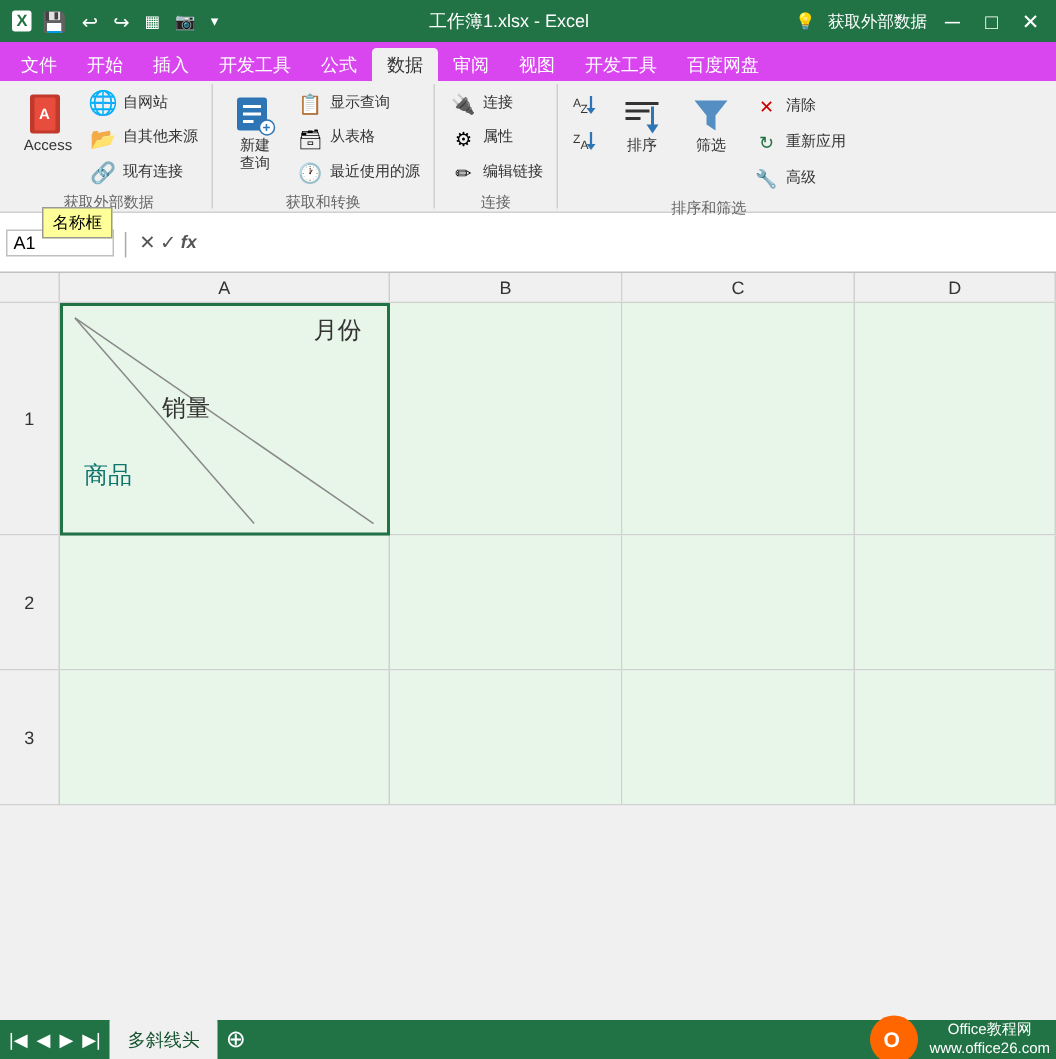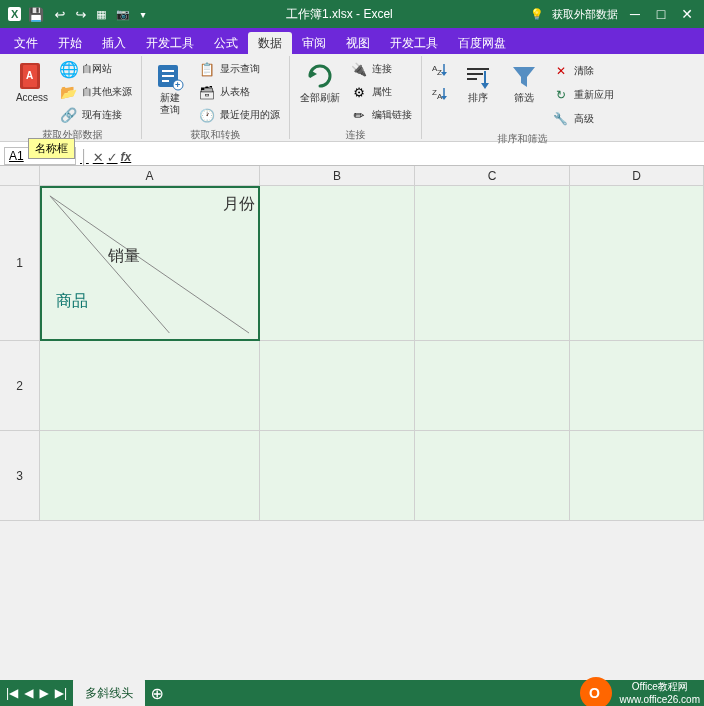--- a/index.html
+++ b/index.html
@@ -16,21 +16,21 @@
       padding: 0 8px;
       font-size: 12px;
     }
     .title-bar-left { display: flex; align-items: center; gap: 4px; }
     .title-bar-center { flex: 1; text-align: center; font-size: 12px; }
     .title-bar-right { display: flex; align-items: center; gap: 8px; font-size: 11px; }
     .win-btn { width: 18px; height: 18px; display: inline-flex; align-items: center; justify-content: center; cursor: pointer; font-size: 14px; }
 
     
     .ribbon-tabs {
-      background: #6d28d9;
+      background: #d946ef;
       display: flex;
       align-items: flex-end;
       height: 26px;
       padding-left: 4px;
     }
     .ribbon-tab {
       padding: 4px 10px;
       font-size: 12px;
       color: white;
       cursor: pointer;
@@ -113,25 +113,24 @@
       gap: 3px;
       white-space: nowrap;
     }
     .rb-col { display: flex; flex-direction: column; gap: 1px; }
 
     
     .formula-bar {
       background: white;
       border-bottom: 1px solid #c0c0c0;
       display: flex;
-      align-items: flex-end;
-      height: 24px;
+      align-items: center;
+      height: 40px;
       padding: 0 4px;
       gap: 4px;
-      text-decoration: underline;
     }
     .name-box {
       width: 72px;
       border: 1px solid #c0c0c0;
       height: 18px;
       padding: 0 4px;
       font-size: 12px;
       display: flex;
       align-items: center;
       background: white;
@@ -224,21 +223,21 @@
       overflow: hidden;
     }
     .cell-a1 svg {
       position: absolute;
       top: 0; left: 0;
       width: 100%; height: 100%;
     }
     .cell-a1-text-yuefen {
       position: absolute;
       top: 8px;
-      right: 4px;
+      right: 18px;
       font-size: 16px;
       color: #333;
     }
     .cell-a1-text-xiaoliang {
       position: absolute;
       top: 60px;
       left: 68px;
       font-size: 16px;
       color: #333;
     }
@@ -427,29 +426,20 @@
           <div class="rb-icon-sm" style="font-size:13px;">🕐</div>
           <span class="rb-label">最近使用的源</span>
         </div>
       </div>
     </div>
     <div class="ribbon-group-label">获取和转换</div>
   </div>
 
   <div class="ribbon-group">
     <div class="ribbon-group-items">
-      <div class="rb-item" style="min-width:48px;">
-        <div class="rb-icon-lg">
-          <svg width="32" height="32" viewBox="0 0 32 32">
-            <path d="M6 16 A10 10 0 1 1 16 26" stroke="#217346" stroke-width="3" fill="none" stroke-linecap="round"></path>
-            <polygon points="6,10 6,18 13,14" fill="#217346"></polygon>
-          </svg>
-        </div>
-        <div class="rb-label">全部刷新</div>
-      </div>
       <div class="rb-col">
         <div class="rb-item-sm">
           <div class="rb-icon-sm" style="font-size:13px;">🔌</div>
           <span class="rb-label">连接</span>
         </div>
         <div class="rb-item-sm">
           <div class="rb-icon-sm" style="font-size:13px;">⚙</div>
           <span class="rb-label">属性</span>
         </div>
         <div class="rb-item-sm">

